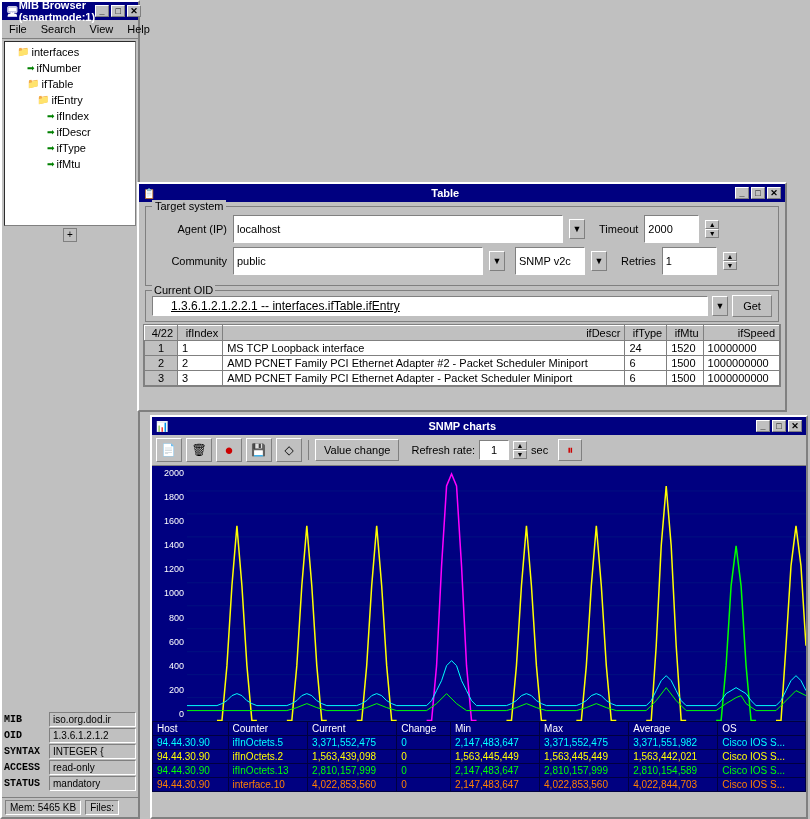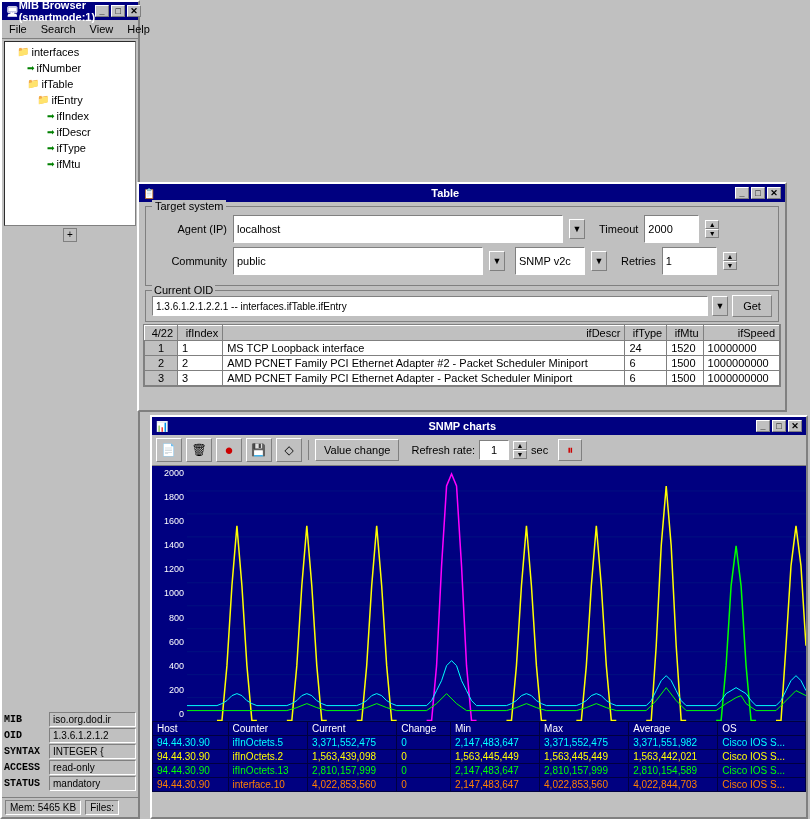--- a/index.html
+++ b/index.html
@@ -222,22 +222,23 @@
       align-items: center;
       margin: 0 6px 4px;
       gap: 4px;
     }
     .oid-input {
       flex: 1;
       height: 20px;
       border: 1px solid;
       border-color: #808080 #ffffff #ffffff #808080;
       background: #ffffff;
-      font-size: 10px;
-      padding: 1px 3px;
+      font-size: 12px;
+      padding: 1px 18px;
+      text-decoration: underline;
     }
     .get-btn {
       width: 40px;
       height: 22px;
       background: #c0c0c0;
       border: 1px solid;
       border-color: #ffffff #808080 #808080 #ffffff;
       font-size: 11px;
       cursor: pointer;
     }

